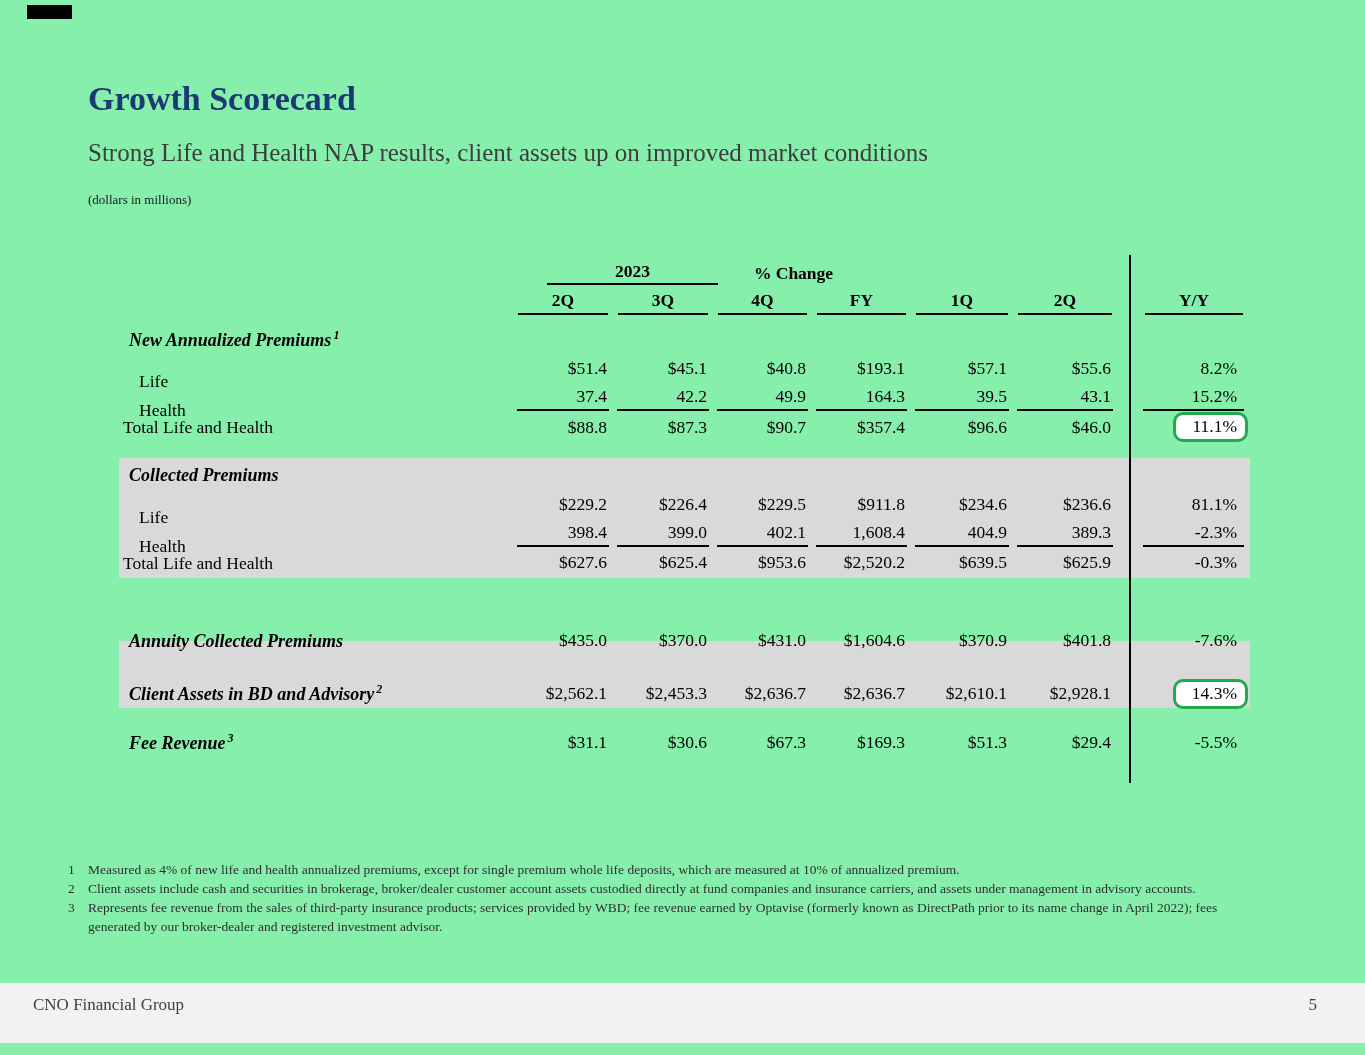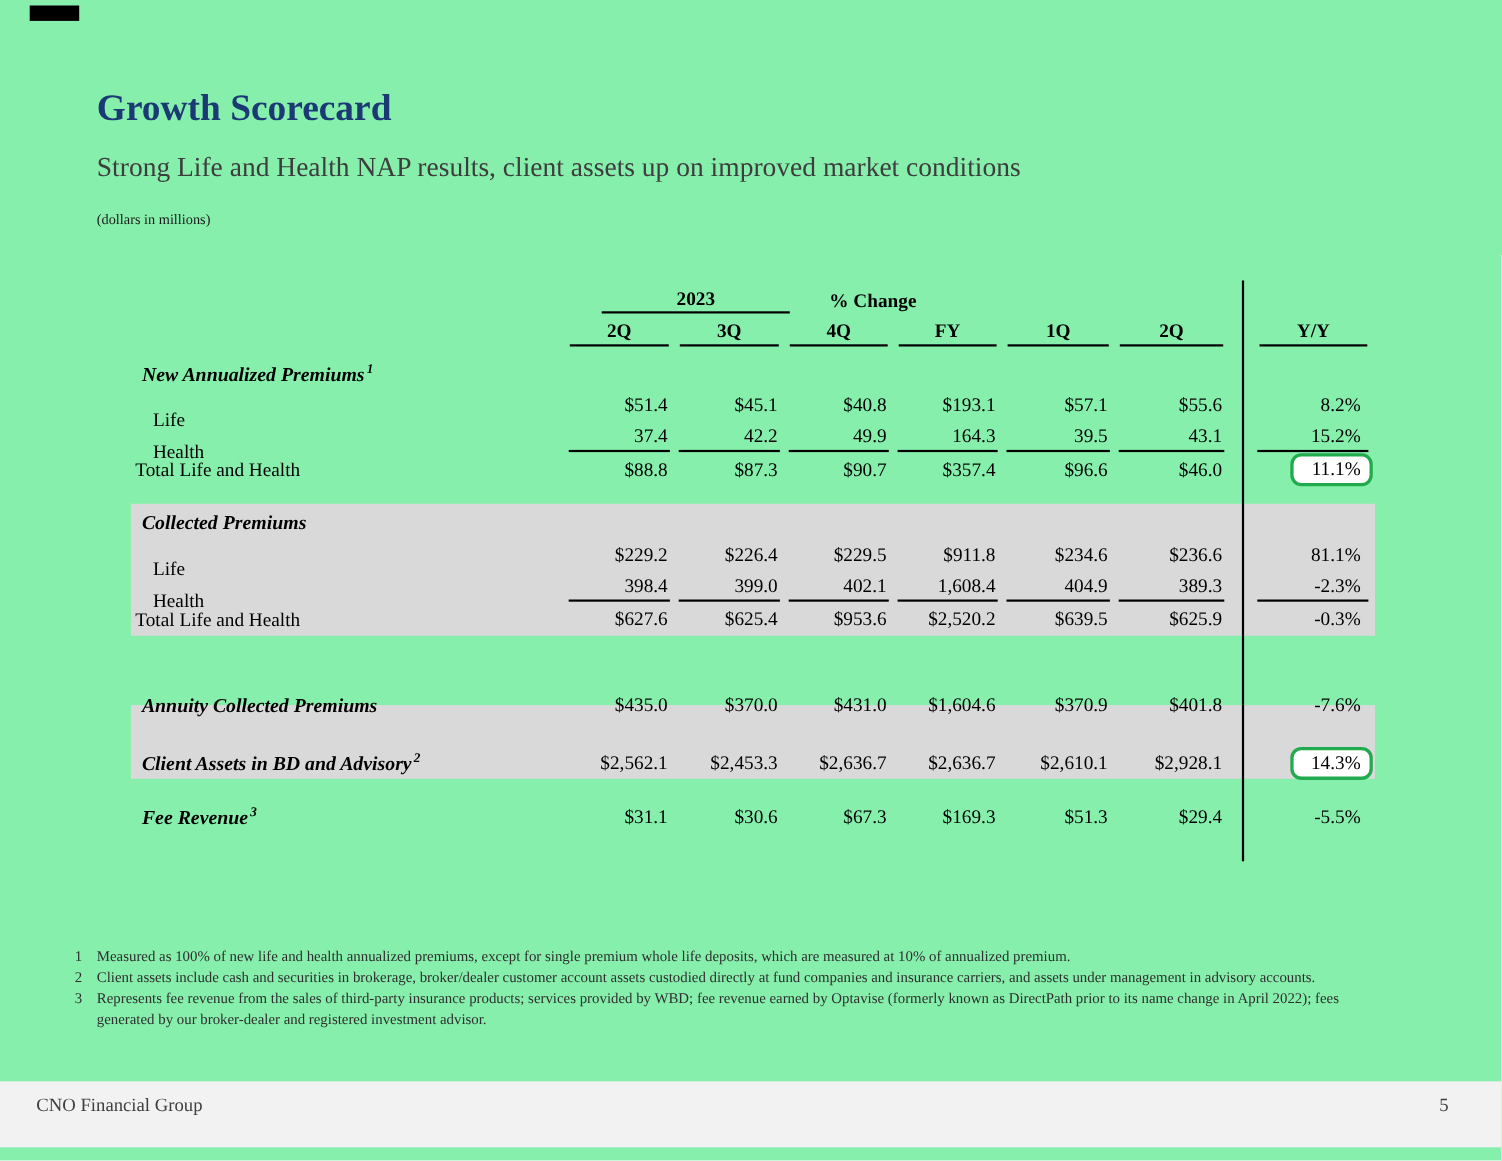--- a/index.html
+++ b/index.html
@@ -351,21 +351,21 @@
         <div class="cellin">$29.4</div>
       </div>
     <div class="chg">
         <div class="cellin">-5.5%</div>
       </div>
   </div>
 
   <div class="footnotes">
     <div class="fn">
       <div class="fn-num">1</div>
-      <div class="fn-text">Measured as 100% of new life and health annualized premiums, except for single premium whole life deposits, which are measured at 10% of annualized premium.</div>
+      <div class="fn-text">Measured as 4% of new life and health annualized premiums, except for single premium whole life deposits, which are measured at 10% of annualized premium.</div>
     </div>
     <div class="fn">
       <div class="fn-num">2</div>
       <div class="fn-text">Client assets include cash and securities in brokerage, broker/dealer customer account assets custodied directly at fund companies and insurance carriers, and assets under management in advisory accounts.</div>
     </div>
     <div class="fn">
       <div class="fn-num">3</div>
       <div class="fn-text">Represents fee revenue from the sales of third-party insurance products; services provided by WBD; fee revenue earned by Optavise (formerly known as DirectPath prior to its name change in April 2022); fees generated by our broker-dealer and registered investment advisor.</div>
     </div>
   </div>

